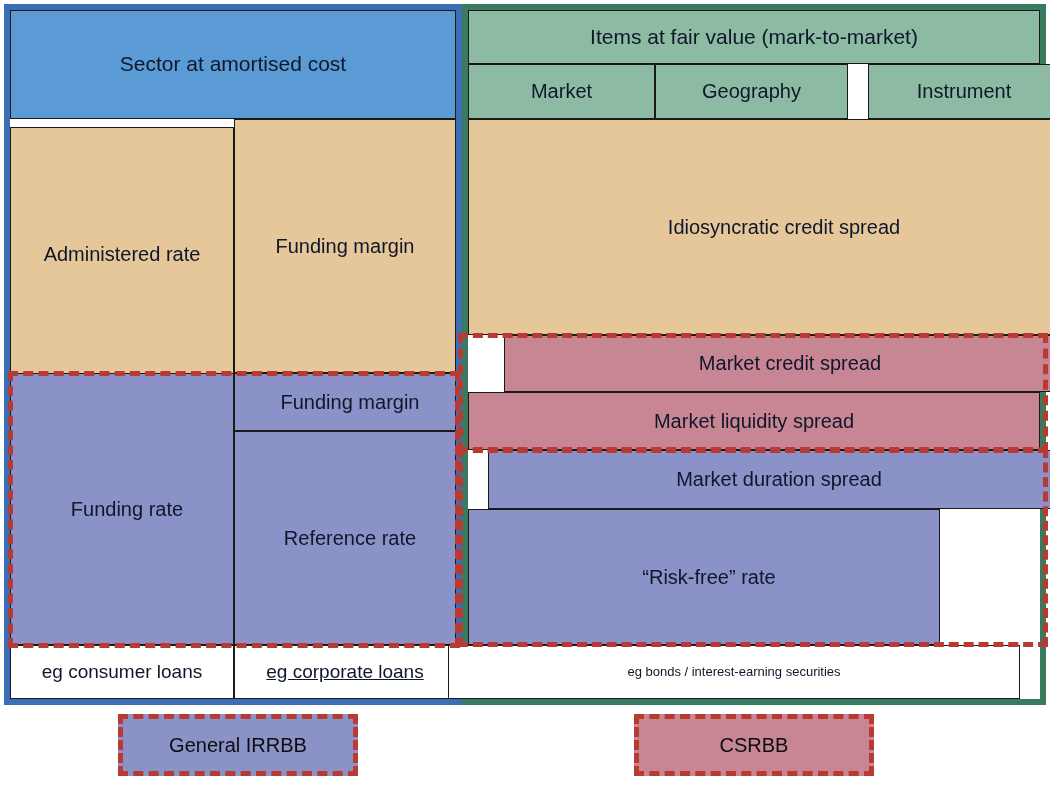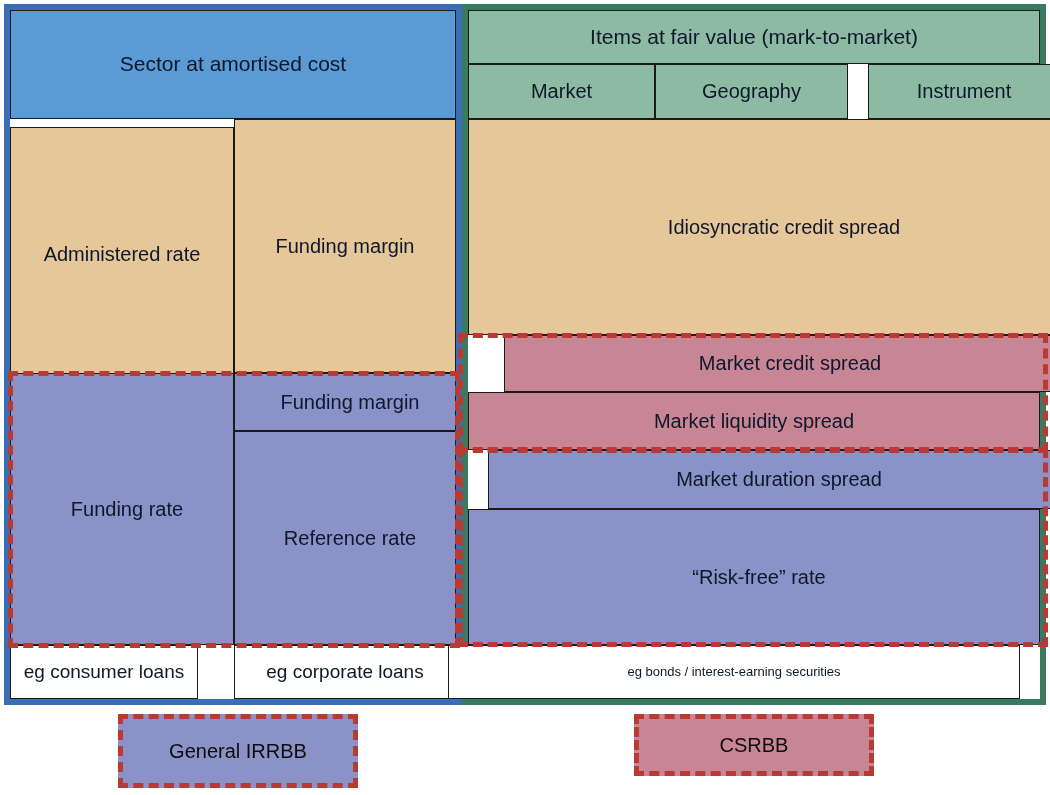--- a/index.html
+++ b/index.html
@@ -85,21 +85,21 @@
     align-items: center;
     justify-content: center;
     font-size: 20px;
     color: #0d0d0d;
     text-align: center;
   }
   #legend-irrbb {
     left: 118px;
     top: 714px;
     width: 240px;
-    height: 74px;
+    height: 62px;
     background: #8a92c8;
   }
   #legend-csrbb {
     left: 634px;
     top: 714px;
     width: 240px;
     height: 62px;
     background: #c88695;
   }
 </style>
@@ -115,42 +115,42 @@
   <div class="cell fill-tan" style="left:10px; top:119px; width:224px; height:254px;margin-top:8px;">Administered rate</div>
 
   <div class="cell fill-tan" style="left:234px; top:119px; width:222px; height:254px;">Funding margin</div>
 
   <div class="cell fill-periwinkle" style="left:10px; top:373px; width:224px; height:272px;">Funding rate</div>
 
   <div class="cell fill-periwinkle" style="left:234px; top:373px; width:222px; height:58px;">Funding margin</div>
 
   <div class="cell fill-periwinkle" style="left:234px; top:431px; width:222px; height:214px;">Reference rate</div>
 
-  <div class="cell fill-white" style="left:10px; top:645px; width:188px; height:54px; font-size:19px;text-align:right;">eg consumer loans</div>
-  <div class="cell fill-white" style="left:234px; top:645px; width:222px; height:54px; font-size:19px;">eg corporate loans</div>
+  <div class="cell fill-white" style="left:10px; top:645px; width:224px; height:54px; font-size:19px;text-align:right;">eg consumer loans</div>
+  <div class="cell fill-white" style="left:234px; top:645px; width:222px; height:54px; font-size:19px;text-decoration:underline;">eg corporate loans</div>
 
   <div class="dash-box" style="left:8px; top:371px; width:452px; height:277px;"></div>
 
   <div class="panel" id="panel-fairvalue"></div>
 
   <div class="cell fill-green-head" style="left:468px; top:10px; width:572px; height:54px; font-size:21px;">Items at fair value (mark-to-market)</div>
 
   <div class="cell fill-green-head" style="left:468px; top:64px; width:187px; height:55px;">Market</div>
   <div class="cell fill-green-head" style="left:655px; top:64px; width:193px; height:55px;">Geography</div>
   <div class="cell fill-green-head" style="left:848px; top:64px; width:192px; height:55px;margin-left:20px;">Instrument</div>
 
   <div class="cell fill-tan" style="left:468px; top:119px; width:632px; height:216px;">Idiosyncratic credit spread</div>
 
   <div class="cell fill-rose" style="left:468px; top:335px; width:572px; height:57px;margin-left:36px;">Market credit spread</div>
 
   <div class="cell fill-rose" style="left:468px; top:392px; width:572px; height:58px;">Market liquidity spread</div>
 
   <div class="cell fill-periwinkle" style="left:488px; top:450px; width:572px; height:59px;">Market duration spread</div>
 
-  <div class="cell fill-periwinkle" style="left:468px; top:509px; width:572px; height:136px;">“Risk-free” rate</div>
+  <div class="cell fill-periwinkle" style="left:468px; top:509px; width:472px; height:136px;">“Risk-free” rate</div>
 
   <div class="cell fill-white" style="left:448px; top:645px; width:572px; height:54px; font-size:13px;">eg bonds / interest-earning securities</div>
 
   <div class="dash-box" style="left:458px; top:333px; width:590px; height:119px;"></div>
 
   <div class="dash-box" style="left:458px; top:448px; width:590px; height:199px;"></div>
 
   <div class="legend-chip" id="legend-irrbb">General IRRBB</div>
 
   <div class="legend-chip" id="legend-csrbb">CSRBB</div>

